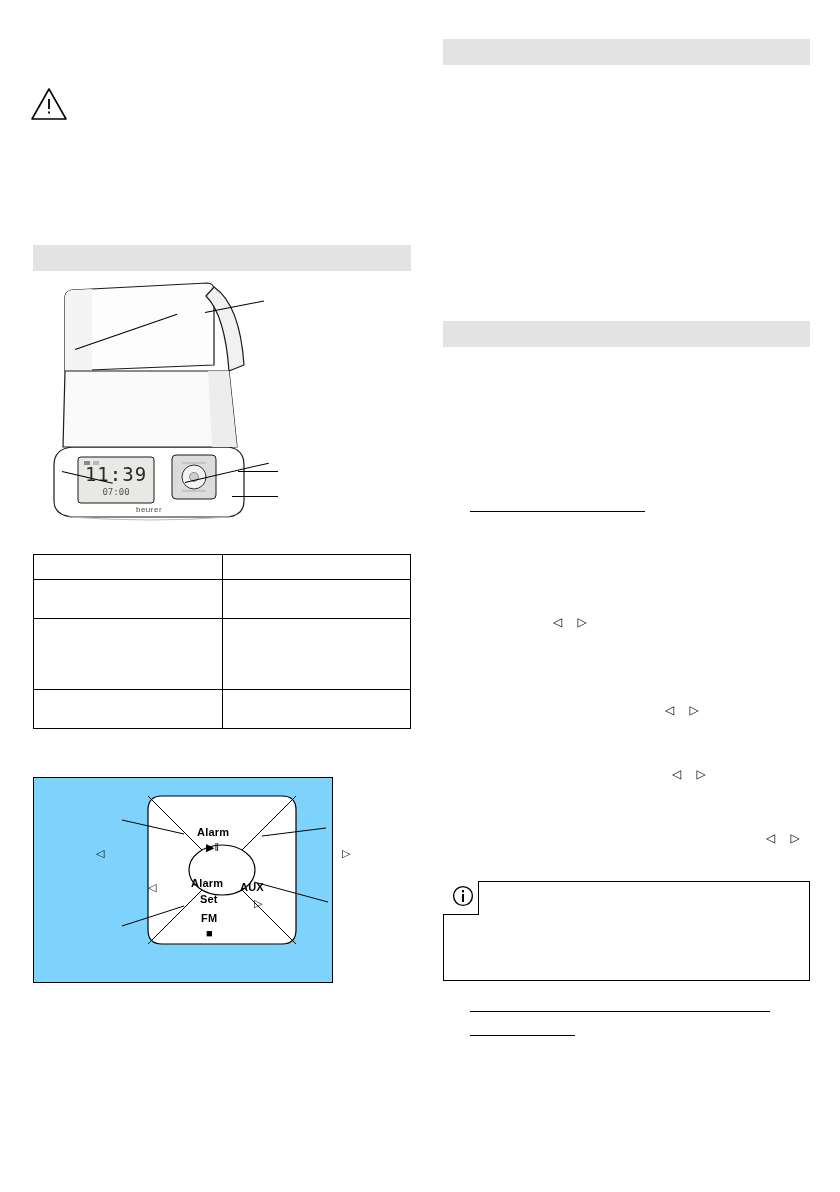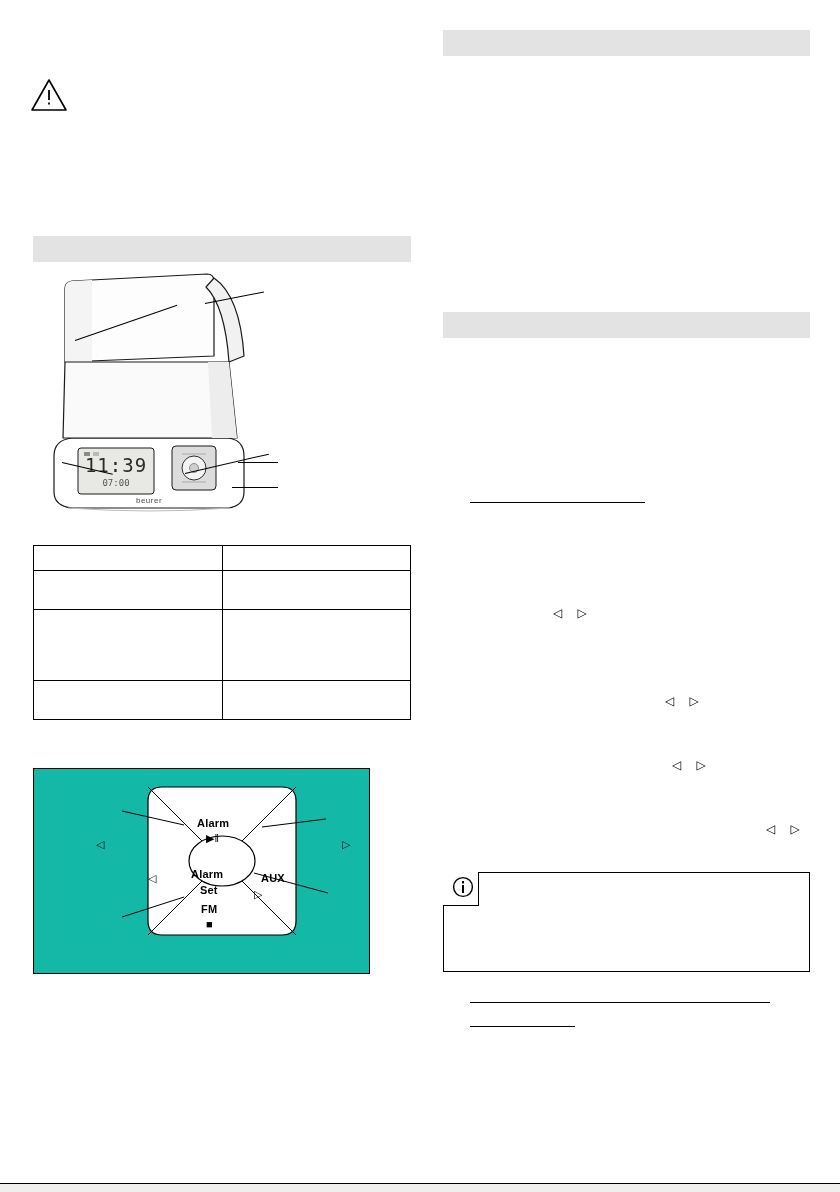--- a/index.html
+++ b/index.html
@@ -11,20 +11,21 @@
     width: 840px;
     height: 1192px;
     position: relative;
     font-family: "Liberation Sans", sans-serif;
     color: #000000;
     overflow: hidden;
   }
   .page {
     position: absolute;
     inset: 0;
+    margin-top: 9px;
   }
   
   .band {
     position: absolute;
     background: #e3e3e3;
   }
   .rule {
     position: absolute;
     background: #000000;
     height: 1px;
@@ -77,25 +78,25 @@
   .spec-table .c2 { width: 50%; }
   .r-1 td { height: 34px; }
   .r-2 td { height: 66px; }
   .r-3 td { height: 34px; }
 
   
   .pad-box {
     position: absolute;
     left: 33px;
     top: 768px;
-    width: 337px;
+    width: 300px;
     height: 206px;
     border: 1px solid #000000;
     box-sizing: border-box;
-    background: #14b8a6;
+    background: #7dd3fc;
   }
   .pad-svg { position: absolute; left: 0; top: 0; }
 
   .pad-label {
     position: absolute;
     font-size: 11px;
     font-weight: bold;
     letter-spacing: 0.2px;
   }
   .pad-glyph {
@@ -254,21 +255,21 @@
       <path d="M228 58 L292 50" stroke="#000000" stroke-width="1"></path>
       <path d="M220 104 L294 124" stroke="#000000" stroke-width="1"></path>
     </svg>
 
     <span class="pad-label" style="left:163px; top:48px;">Alarm</span>
     <span class="pad-glyph" style="left:172px; top:64px;">▶‖</span>
 
     <span class="pad-label" style="left:157px; top:99px;">Alarm</span>
     <span class="pad-label" style="left:166px; top:115px;">Set</span>
 
-    <span class="pad-label" style="left:227px; top:103px;">AUX</span>
+    <span class="pad-label" style="left:206px; top:103px;">AUX</span>
     <span class="pad-glyph" style="left:220px; top:120px;">▷</span>
 
     <span class="pad-label" style="left:167px; top:134px;">FM</span>
     <span class="pad-glyph" style="left:172px; top:150px;">■</span>
 
     <span class="pad-glyph" style="left:114px; top:104px;">◁</span>
 
     <span class="pad-glyph" style="left:62px; top:70px;">◁</span>
 
     <span class="pad-glyph" style="left:308px; top:70px;">▷</span>

